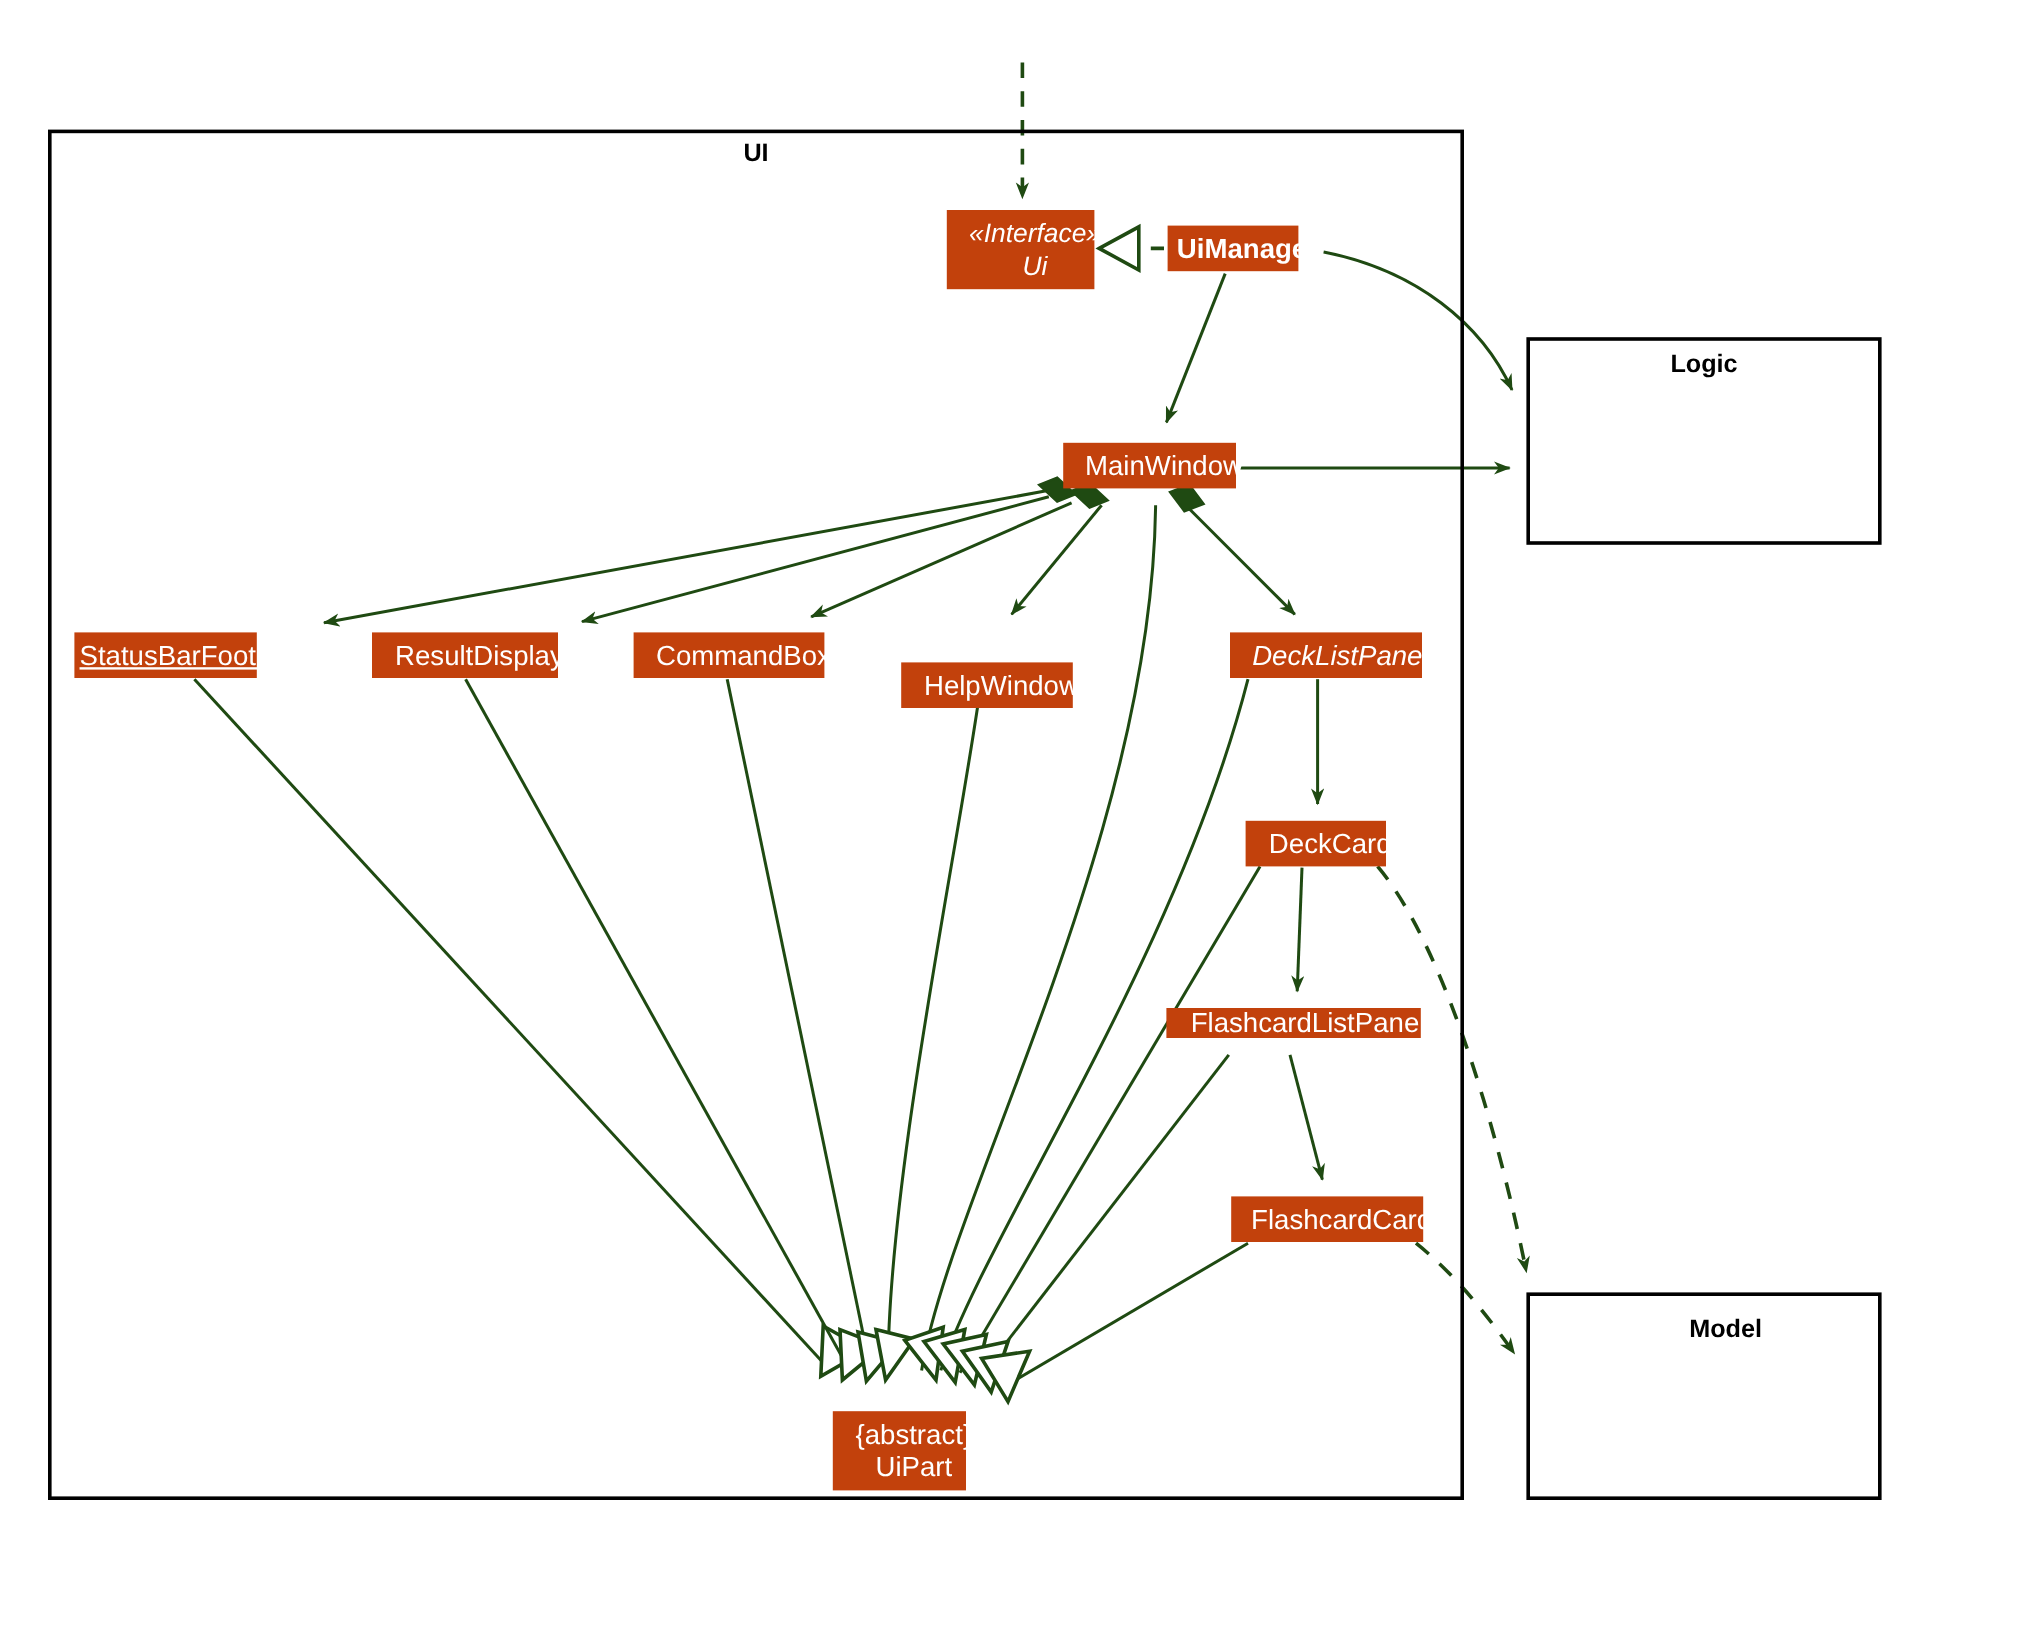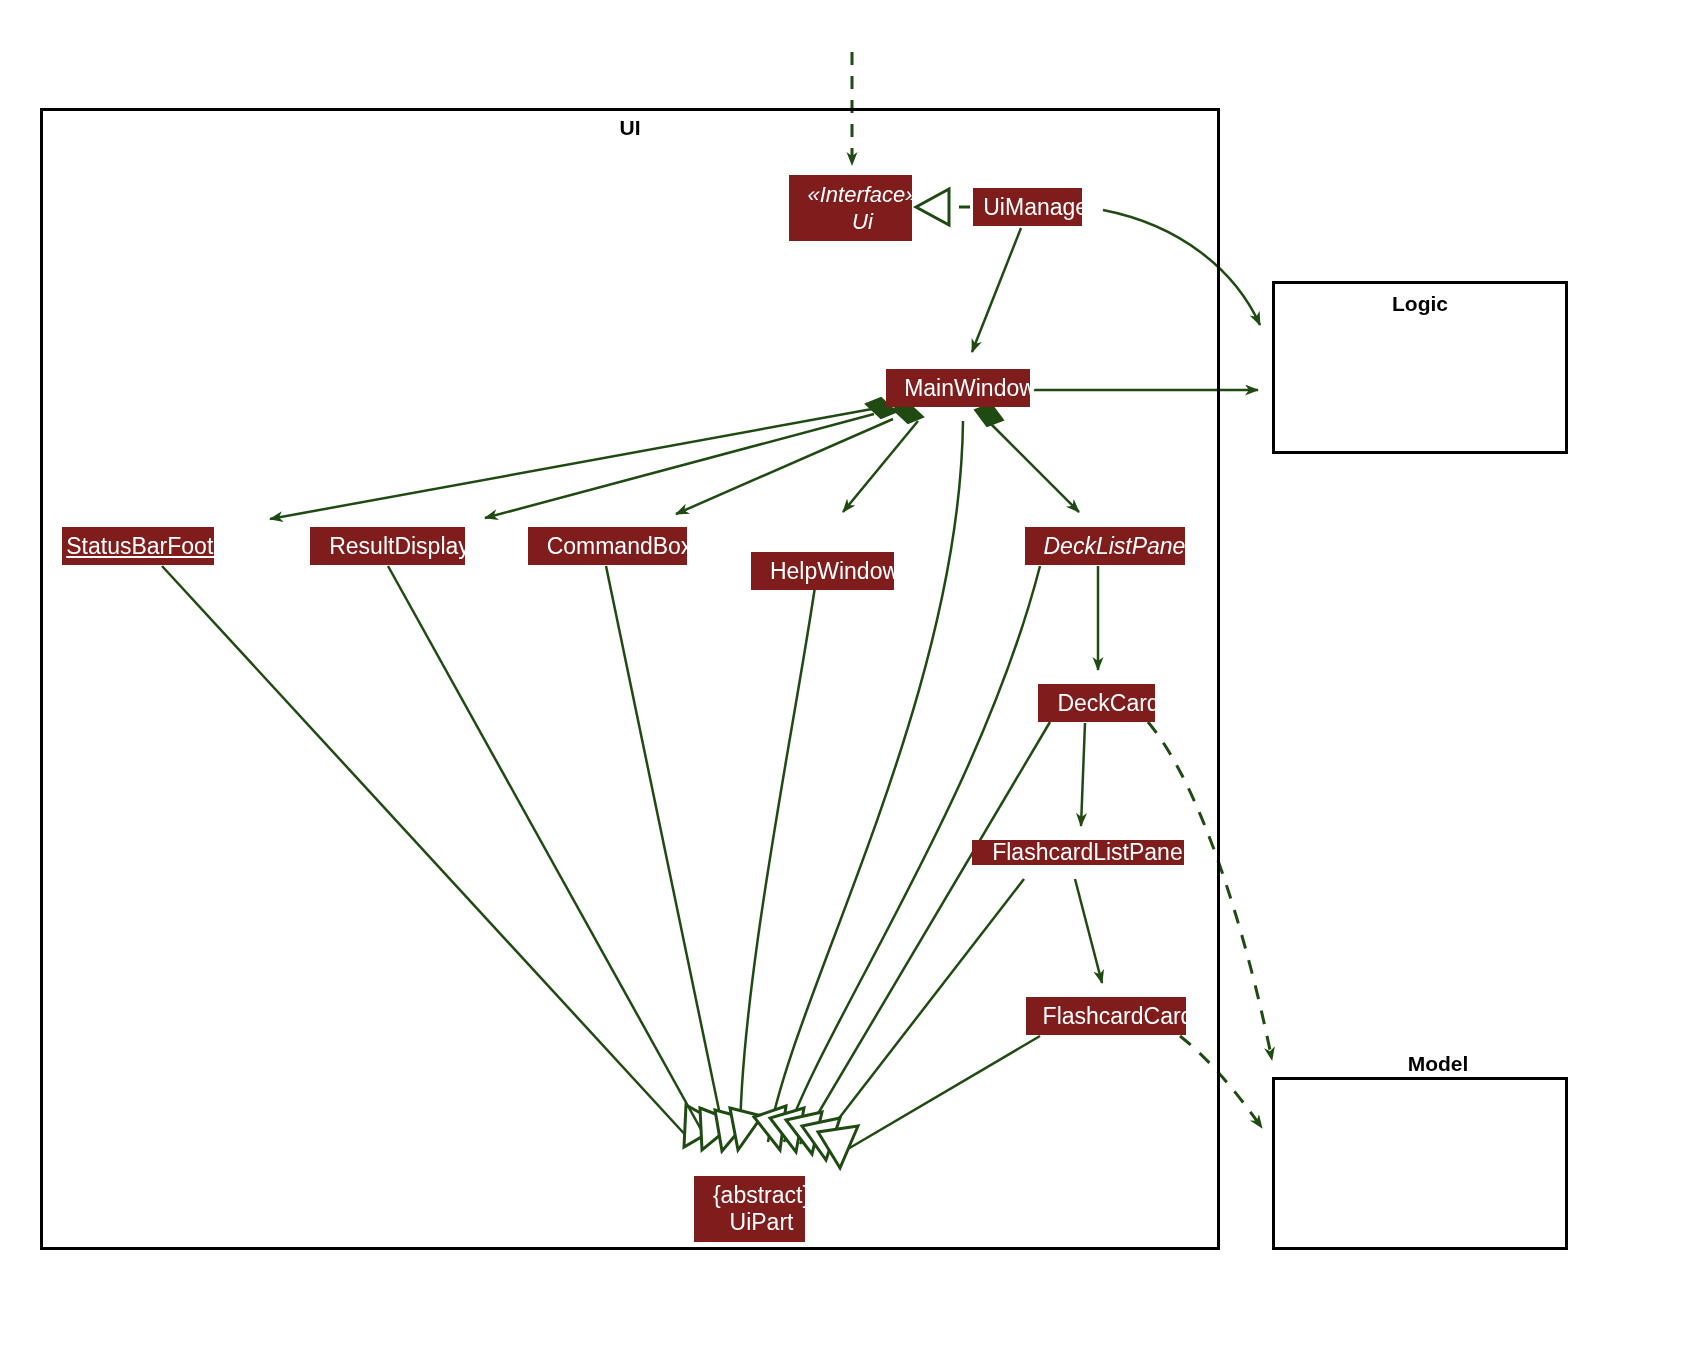--- a/index.html
+++ b/index.html
@@ -33,21 +33,21 @@
   .pkg-title {
     position: absolute;
     font-weight: bold;
     font-size: 21px;
     color: #000000;
     text-align: center;
     white-space: nowrap;
   }
   .cls {
     position: absolute;
-    background: #7f1d1d;
+    background: #c2410c;
     color: #ffffff;
     font-size: 23px;
     line-height: 27px;
     display: flex;
     align-items: center;
     justify-content: center;
     text-align: center;
     box-sizing: border-box;
     white-space: pre-line;
     z-index: 5;
@@ -174,26 +174,26 @@
     </g>
   </svg>
 
   <div class="pkg-box" style="left:40px; top:108px; width:1180px; height:1142px;"></div>
   <div class="pkg-title" style="left:40px; top:116px; width:1180px;">UI</div>
 
   <div class="pkg-box" style="left:1272px; top:281px; width:296px; height:173px;"></div>
   <div class="pkg-title" style="left:1272px; top:292px; width:296px;">Logic</div>
 
   <div class="pkg-box" style="left:1272px; top:1077px; width:296px; height:173px;"></div>
-  <div class="pkg-title" style="left:1272px; top:1052px; width:332px;">Model</div>
+  <div class="pkg-title" style="left:1272px; top:1096px; width:332px;">Model</div>
 
   <div class="cls iface" style="left:789px; top:175px; width:123px; height:66px;">«Interface»
 Ui</div>
 
-  <div class="cls" style="left:973px; top:188px; width:109px; height:38px;">UiManager</div>
+  <div class="cls" style="left:973px; top:188px; width:109px; height:38px;font-weight:bold;">UiManager</div>
 
   <div class="cls" style="left:886px; top:369px; width:144px; height:38px;">MainWindow</div>
 
   <div class="cls" style="left:62px; top:527px; width:152px; height:38px;text-decoration:underline;">StatusBarFooter</div>
 
   <div class="cls" style="left:310px; top:527px; width:155px; height:38px;">ResultDisplay</div>
 
   <div class="cls" style="left:528px; top:527px; width:159px; height:38px;">CommandBox</div>
 
   <div class="cls" style="left:751px; top:527px; width:143px; height:38px;margin-top:25px;">HelpWindow</div>

